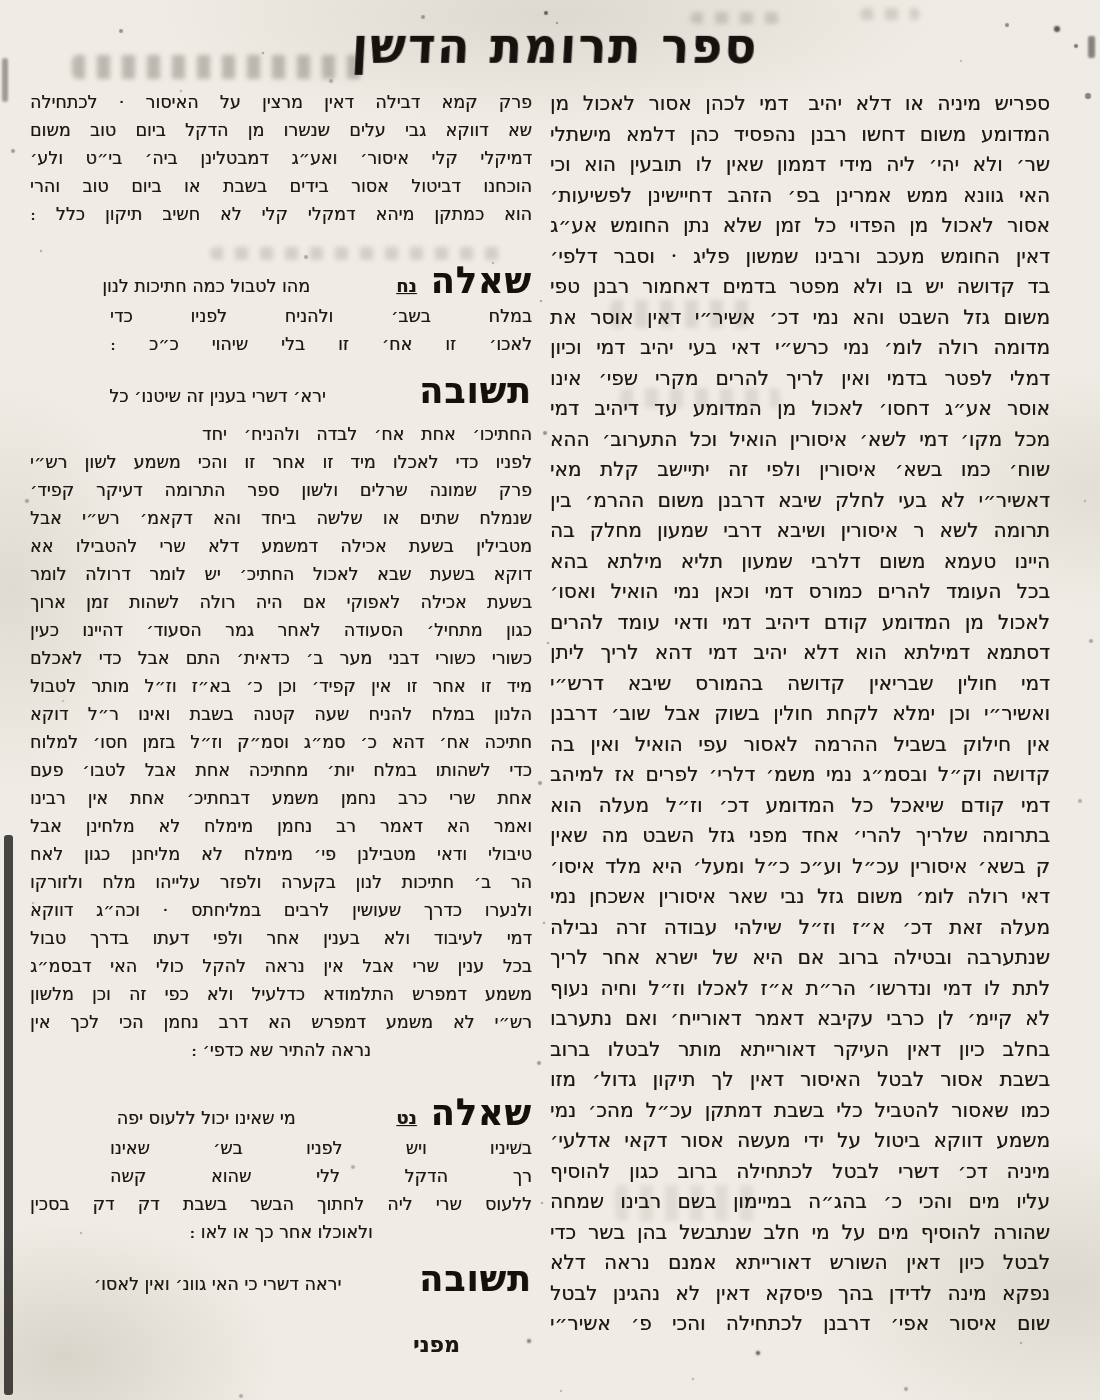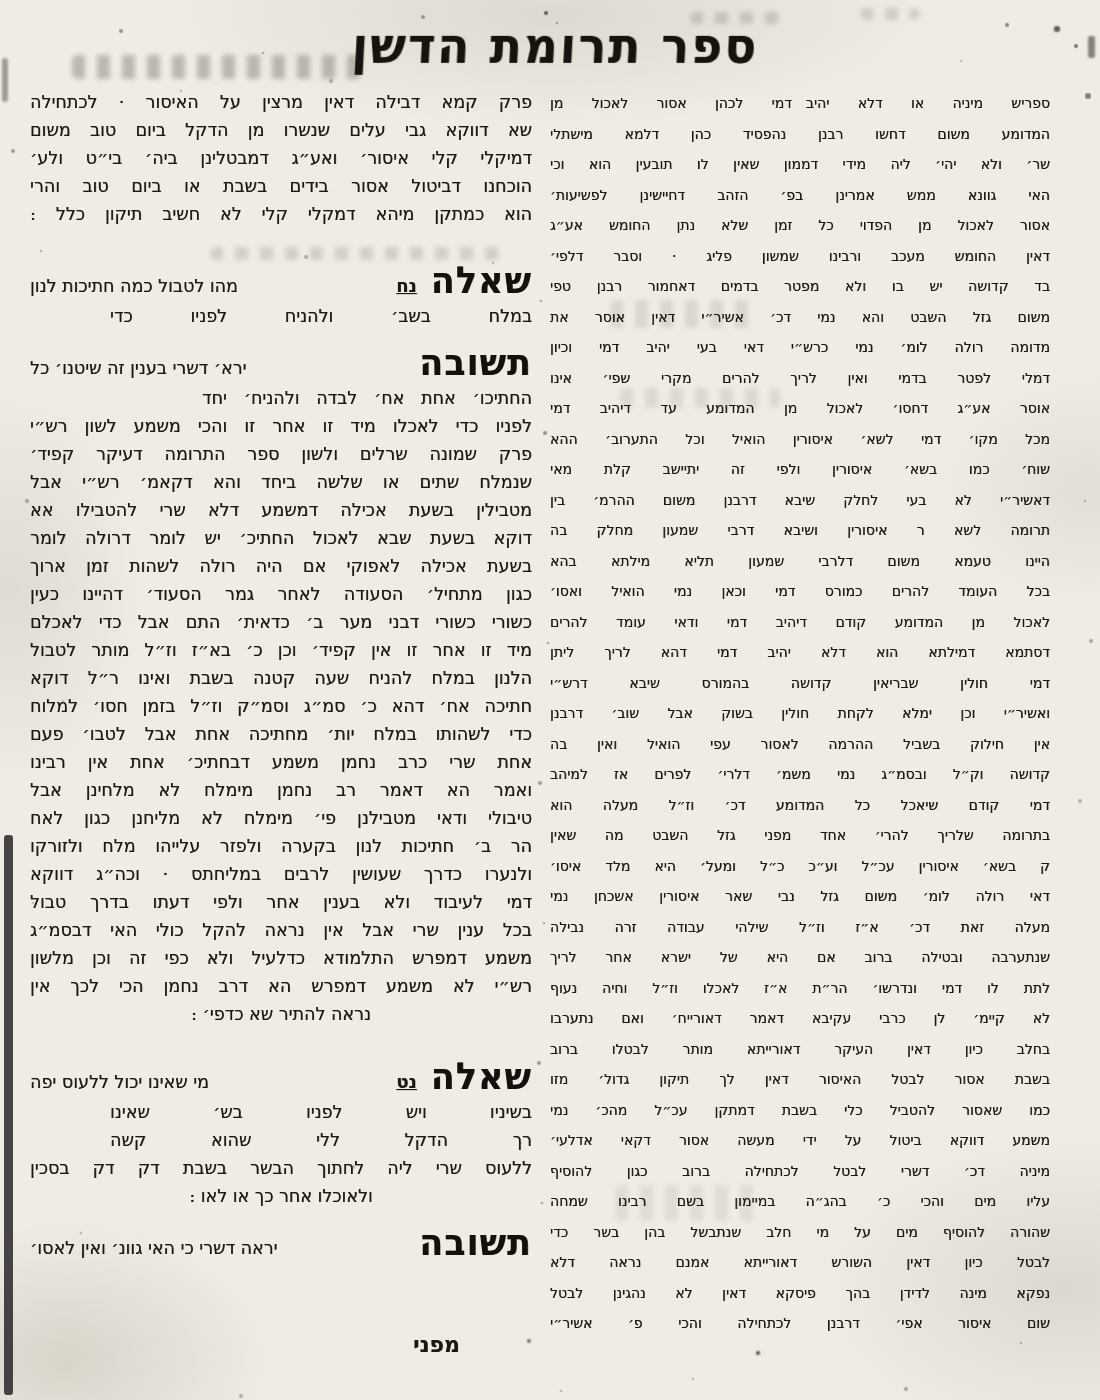--- a/index.html
+++ b/index.html
@@ -29,35 +29,35 @@
     filter:blur(.35px);
     text-shadow:.5px .4px .7px rgba(22,18,14,.65);
     white-space:nowrap;
   }
   .col{
     position:absolute;top:88px;width:500px;
     direction:rtl;color:#1b1712;
     filter:blur(.28px);
     text-shadow:.35px .25px .5px rgba(25,20,14,.6);
   }
-  .col-right{right:50px;font-size:14px;line-height:30.5px;}
+  .col-right{right:50px;font-size:20px;line-height:30.5px;}
   .col-left{right:568px;width:502px;font-size:17.5px;line-height:28px;}
   .ln{text-align:justify;text-align-last:justify;white-space:nowrap;}
   .ln-center{text-align:center;text-align-last:center;}
   .qa-block{margin:0;}
   .qa-row{display:flex;align-items:baseline;gap:14px;}
   .qa-header{
     font-size:35px;font-weight:bold;line-height:44px;
     letter-spacing:1px;transform:scaleY(1.06);
     color:#14100c;white-space:nowrap;
   }
   .siman{font-weight:bold;font-size:18px;white-space:nowrap;text-decoration:underline;}
-  .qa-first{flex:1;text-align:left;white-space:nowrap;}
+  .qa-first{flex:1;text-align:center;white-space:nowrap;}
   .indent-q{margin-left:80px;text-align:justify;text-align-last:justify;white-space:nowrap;}
-  .indent-a{margin-left:172px;text-align:justify;text-align-last:justify;white-space:nowrap;}
+  .indent-a{margin-left:172px;text-align:justify;text-align-last:justify;white-space:nowrap;margin-top:8px;}
   .gap-lg{margin-top:30px;}
   .gap-sm{margin-top:10px;}
   .gap-md{margin-top:26px;}
   .catchword{
     position:absolute;font-weight:bold;color:#1b1712;
     filter:blur(.3px);text-shadow:.4px .3px .5px rgba(25,20,14,.6);
   }
   .cw-center{top:1331px;left:413px;font-size:22px;}
   .cw-left{top:1394px;left:76px;font-size:18px;}
   
@@ -206,20 +206,21 @@
       </div>
 
     <div class="qa-block gap-lg">
       <div class="qa-row">
         <span class="qa-header">שאלה</span>
         <span class="siman">נח</span>
         <span class="qa-first">מהו לטבול כמה חתיכות לנון</span>
       </div>
       <div>
           <div class="ln indent-q">במלח בשב׳ ולהניח לפניו כדי</div>
+          <div class="ln indent-q">לאכו׳ זו אח׳ זו בלי שיהוי כ״כ :</div>
         </div>
     </div>
 
     <div class="qa-block gap-sm">
       <div class="qa-row">
         <span class="qa-header">תשובה</span>
         <span class="qa-first">ירא׳ דשרי בענין זה שיטנו׳ כל</span>
       </div>
       <div>
           <div class="ln indent-a">החתיכו׳ אחת אח׳ לבדה ולהניח׳ יחד</div>

